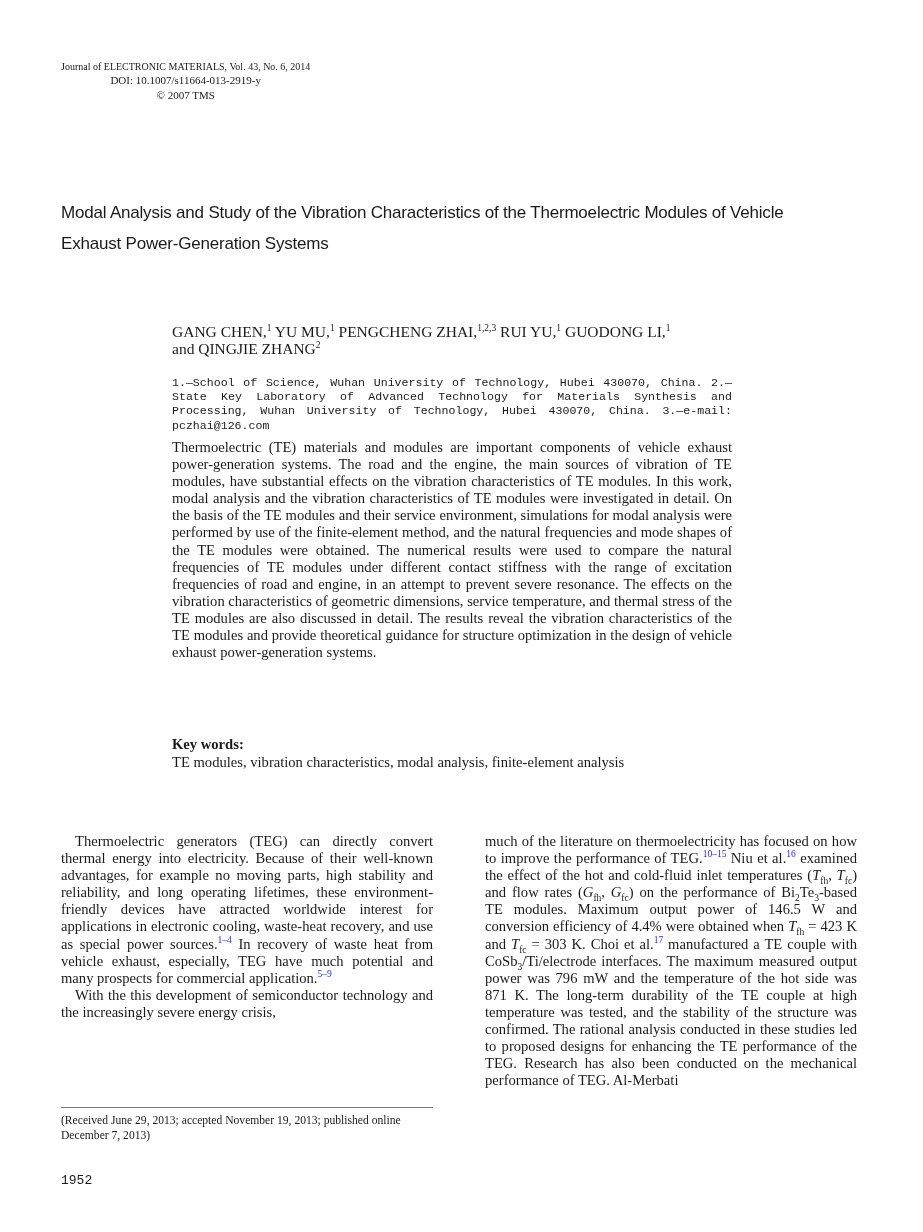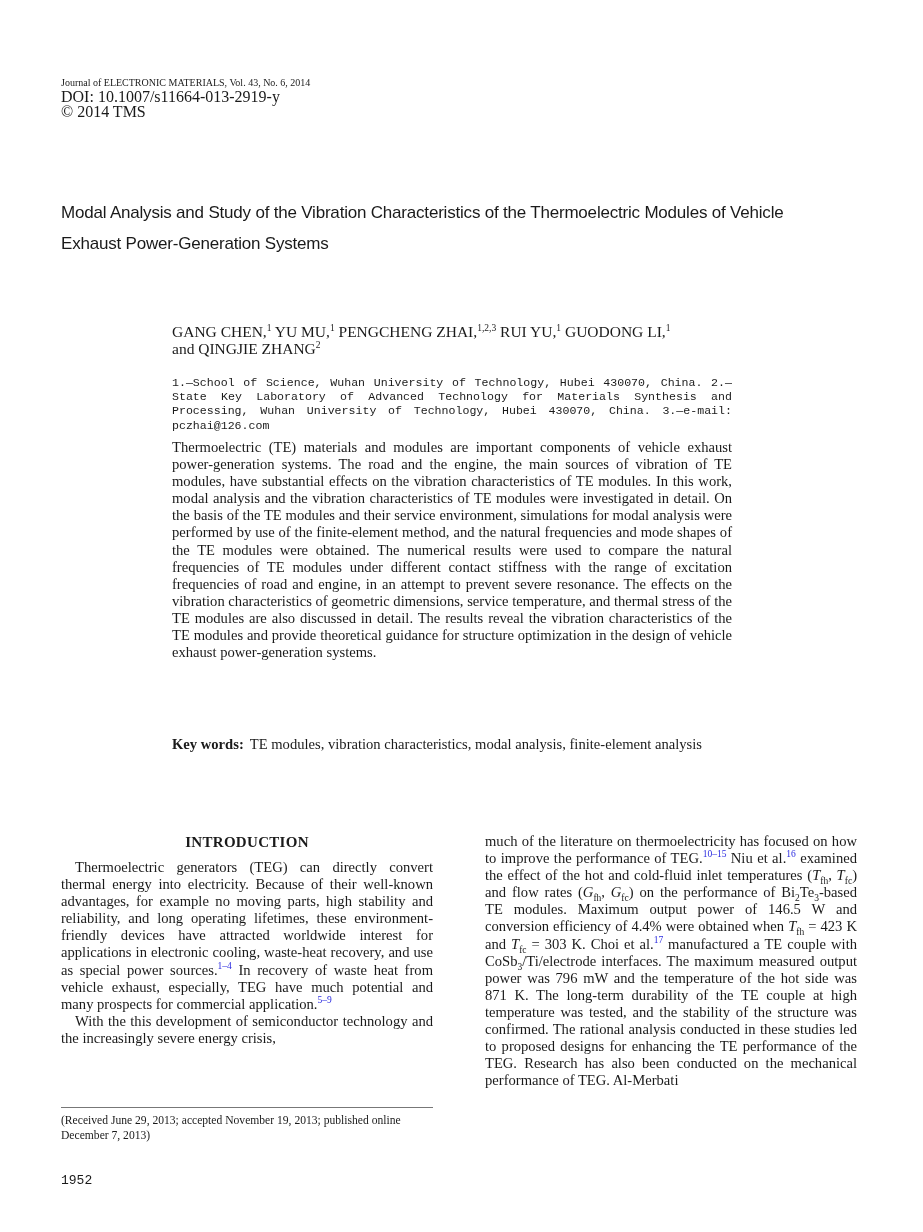--- a/index.html
+++ b/index.html
@@ -1,23 +1,23 @@
 <!DOCTYPE html>
 <html><head>
   <meta charset="utf-8">
   <style>
     html, body { margin: 0; padding: 0; background: #ffffff; }
     body {
       width: 923px; height: 1232px; position: relative; overflow: hidden;
       font-family: "DejaVu Serif", "Liberation Serif", serif; color: #1a1a1a;
     }
     .abs { position: absolute; }
-    .journal-meta { left: 61px; top: 76px; font-family: "Liberation Serif", serif; }
+    .journal-meta { left: 61px; top: 60px; font-family: "Liberation Serif", serif; }
     .journal-meta .jline { font-size: 10px; line-height: 13px; }
-    .journal-meta .doi, .journal-meta .copy { font-size: 16px; line-height: 15px; }
+    .journal-meta .doi, .journal-meta .copy { font-size: 11px; line-height: 15px; text-align: center; }
 
     .title {
       left: 61px; top: 197px; width: 760px;
       font-family: "Liberation Sans", sans-serif; font-size: 17px; line-height: 31px;
       color: #1a1a1a; letter-spacing: -0.2px;
     }
     .authors {
       left: 172px; top: 323px; width: 590px;
       font-family: "Liberation Serif", serif; font-size: 15.5px; line-height: 17px;
     }
@@ -28,20 +28,21 @@
     }
     .abstract {
       left: 172px; top: 439px; width: 560px;
       font-family: "Liberation Serif", serif; font-size: 14.6px; line-height: 17.1px;
       text-align: justify; hyphens: manual;
     }
     .keywords {
       left: 172px; top: 736px; width: 560px;
       font-family: "Liberation Serif", serif; font-size: 14.6px; line-height: 17.5px;
       display: flex;
+      flex-direction: column;
     }
     .keywords .kw-label { font-weight: bold; white-space: nowrap; margin-right: 6px; }
 
     .col { font-family: "Liberation Serif", serif; font-size: 14.6px; line-height: 17.1px; text-align: justify; }
     .col-left { left: 61px; top: 833px; width: 372px; }
     .col-right { left: 469px; top: 833px; width: 372px; margin-left: 16px; }
     .section-heading { text-align: center; font-weight: bold; font-size: 15px; line-height: 18px; margin-bottom: 8px; letter-spacing: 0.3px; }
     .para { text-indent: 14px; margin: 0; }
     .para-noindent { text-indent: 0; margin: 0; }
     .ref { color: #2a2ae0; font-size: 9.5px; vertical-align: 6px; line-height: 0; }
@@ -53,21 +54,21 @@
       font-family: "Liberation Serif", serif; font-size: 11.6px; line-height: 14.5px;
     }
     .page-number { left: 61px; top: 1173px; font-family: Liberation Mono, monospace; font-size: 13px; }
   </style>
 </head>
 <body>
 
 <div class="abs journal-meta">
   <div class="jline">Journal of ELECTRONIC MATERIALS, Vol. 43, No. 6, 2014</div>
   <div class="doi">DOI: 10.1007/s11664-013-2919-y</div>
-  <div class="copy">© 2014 TMS</div>
+  <div class="copy">© 2007 TMS</div>
 </div>
 
 <div class="abs title">Modal Analysis and Study of the Vibration Characteristics of the Thermoelectric Modules of Vehicle Exhaust Power-Generation Systems</div>
 
 <div class="abs authors">
   <span><span>GANG CHEN,</span><sup>1</sup></span>
   <span><span>YU MU,</span><sup>1</sup></span>
   <span><span>PENGCHENG ZHAI,</span><sup>1,2,3</sup></span>
   <span><span>RUI YU,</span><sup>1</sup></span>
   <span><span>GUODONG LI,</span><sup>1</sup></span>
@@ -78,21 +79,20 @@
 <div class="abs affil">1.—School of Science, Wuhan University of Technology, Hubei 430070, China. 2.—State Key Laboratory of Advanced Technology for Materials Synthesis and Processing, Wuhan University of Technology, Hubei 430070, China. 3.—e-mail: pczhai@126.com</div>
 
 <div class="abs abstract">Thermoelectric (TE) materials and modules are important components of vehicle exhaust power-generation systems. The road and the engine, the main sources of vibration of TE modules, have substantial effects on the vibration characteristics of TE modules. In this work, modal analysis and the vibration characteristics of TE modules were investigated in detail. On the basis of the TE modules and their service environment, simulations for modal analysis were performed by use of the finite-element method, and the natural fre­quencies and mode shapes of the TE modules were obtained. The numerical results were used to compare the natural frequencies of TE modules under different contact stiffness with the range of excitation frequencies of road and engine, in an attempt to prevent severe resonance. The effects on the vibration characteristics of geometric dimensions, service temperature, and thermal stress of the TE modules are also discussed in detail. The results reveal the vibration characteristics of the TE modules and provide theoretical guidance for structure optimization in the design of vehicle exhaust power-generation systems.</div>
 
 <div class="abs keywords">
   <span class="kw-label">Key words:</span>
   <span>TE modules, vibration characteristics, modal analysis, finite-element analysis</span>
 </div>
 
 <div class="abs col col-left">
-  <div class="section-heading">INTRODUCTION</div>
   <p class="para"><span>Thermoelectric generators (TEG) can directly convert thermal energy into electricity. Because of their well-known advantages, for example no moving parts, high stability and reliability, and long operat­ing lifetimes, these environment-friendly devices have attracted worldwide interest for applications in electronic cooling, waste-heat recovery, and use as special power sources.</span><a class="ref">1–4</a><span> In recovery of waste heat from vehicle exhaust, especially, TEG have much potential and many prospects for commercial appli­cation.</span><a class="ref">5–9</a></p>
   <p class="para">With the this development of semiconductor technology and the increasingly severe energy crisis,</p>
 </div>
 
 <div class="abs col col-right">
   <p class="para-noindent"><span>much of the literature on thermoelectricity has focused on how to improve the performance of TEG.</span><a class="ref">10–15</a><span> Niu et al.</span><a class="ref">16</a><span> examined the effect of the hot and cold-fluid inlet temperatures (</span><i>T</i><sub>fh</sub><span>, </span><i>T</i><sub>fc</sub><span>) and flow rates (</span><i>G</i><sub>fh</sub><span>, </span><i>G</i><sub>fc</sub><span>) on the performance of Bi</span><sub>2</sub><span>Te</span><sub>3</sub><span>-based TE modules. Maximum output power of 146.5 W and conversion efficiency of 4.4% were obtained when </span><i>T</i><sub>fh</sub><span> = 423 K and </span><i>T</i><sub>fc</sub><span> = 303 K. Choi et al.</span><a class="ref">17</a><span> manufactured a TE couple with CoSb</span><sub>3</sub><span>/Ti/electrode interfaces. The maximum measured output power was 796 mW and the temperature of the hot side was 871 K. The long-term durability of the TE couple at high temperature was tested, and the stability of the structure was confirmed. The rational analysis conducted in these studies led to proposed designs for enhancing the TE performance of the TEG. Research has also been conducted on the mechanical performance of TEG. Al-Merbati</span></p>
 </div>
 
 <div class="abs footnote-rule"></div>
 <div class="abs footnote">(Received June 29, 2013; accepted November 19, 2013; published online December 7, 2013)</div>

